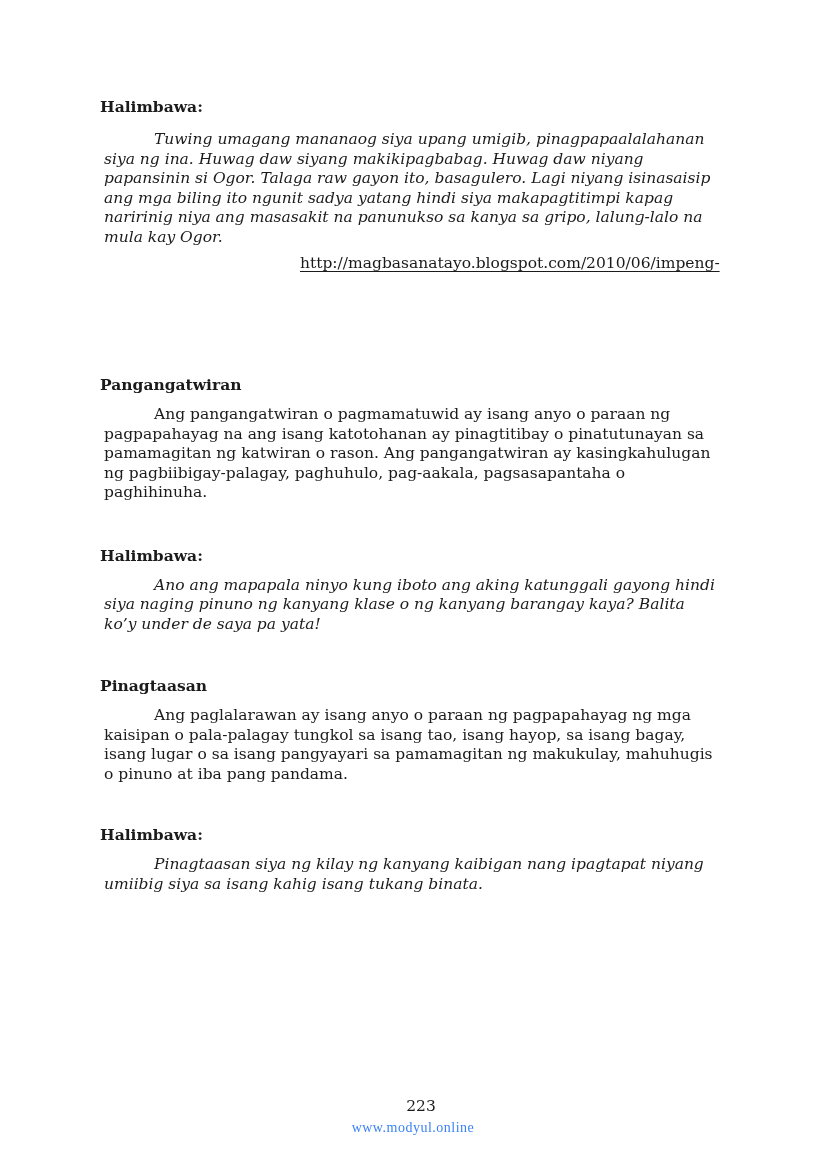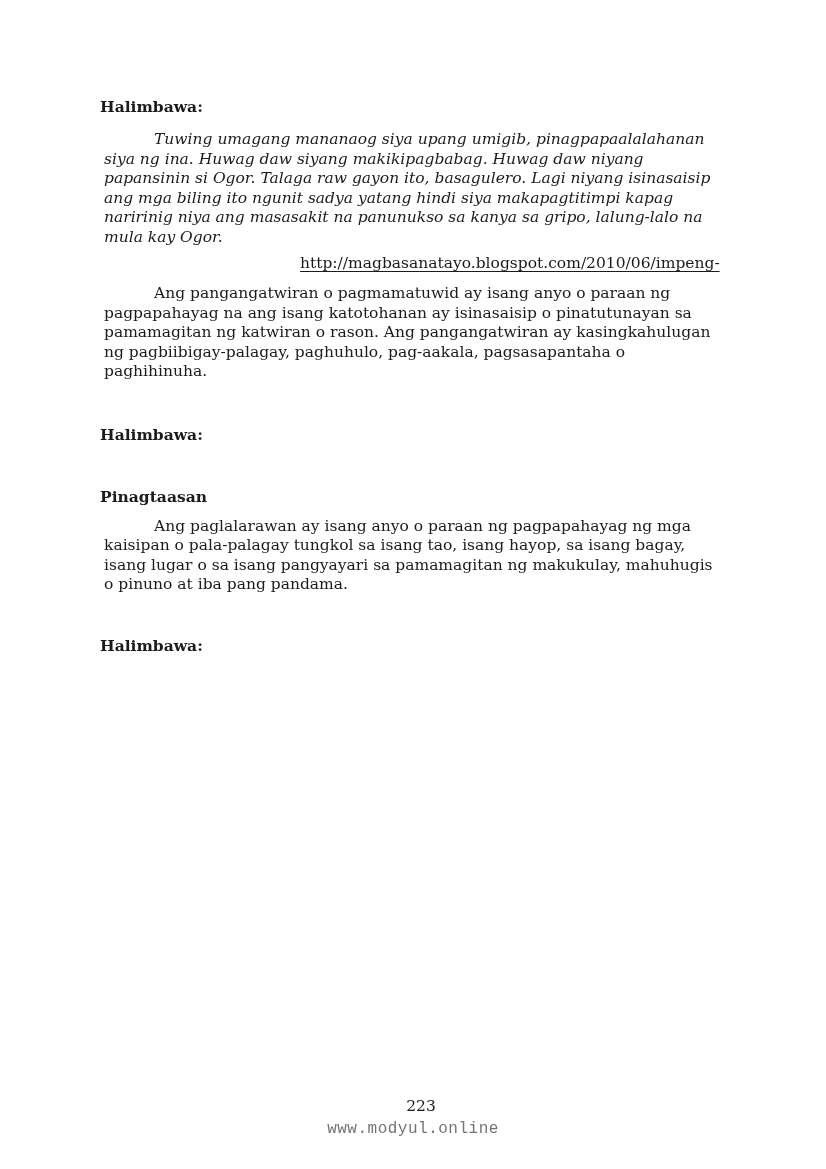--- a/index.html
+++ b/index.html
@@ -62,51 +62,54 @@
     text-align: center;
     font-size: 15.5px;
     color: #1b1b1b;
   }
   .watermark {
     position: absolute;
     top: 1120px;
     left: 0;
     width: 100%;
     text-align: center;
-    font-family: Liberation Mono, monospace;
-    font-size: 16px;
+    font-family: Liberation Serif, serif;
+    font-size: 14px;
     letter-spacing: 0.5px;
-    color: #737373;
+    color: #3b82f6;
   }
 </style>
 </head>
 <body>
 
 <div class="page">
   <div class="content">
 
     <h3 class="heading">Halimbawa:</h3>
 
     <p class="para italic mt-para">Tuwing umagang mananaog siya upang umigib, pinagpapaalalahanan siya ng ina. Huwag daw siyang makikipagbabag. Huwag daw niyang papansinin si Ogor. Talaga raw gayon ito, basagulero. Lagi niyang isinasaisip ang mga biling ito ngunit sadya yatang hindi siya makapagtitimpi kapag naririnig niya ang masasakit na panunukso sa kanya sa gripo, lalung-lalo na mula kay Ogor.</p>
 
     <div class="link-block">
       <span class="link-line">http://magbasanatayo.blogspot.com/2010/06/impeng-</span>
     </div>
 
+    <h3 class="heading mt-head-lg">Pangangatwiran</h3>
 
-    <p class="para mt-para-s">Ang pangangatwiran o pagmamatuwid ay isang anyo o paraan ng pagpapahayag na ang isang katotohanan ay isinasaisip o pinatutunayan sa pamamagitan ng katwiran o rason. Ang pangangatwiran ay kasingkahulugan ng pagbiibigay-palagay, paghuhulo, pag-aakala, pagsasapantaha o paghihinuha.</p>
+    <p class="para mt-para-s">Ang pangangatwiran o pagmamatuwid ay isang anyo o paraan ng pagpapahayag na ang isang katotohanan ay pinagtitibay o pinatutunayan sa pamamagitan ng katwiran o rason. Ang pangangatwiran ay kasingkahulugan ng pagbiibigay-palagay, paghuhulo, pag-aakala, pagsasapantaha o paghihinuha.</p>
 
     <h3 class="heading mt-head">Halimbawa:</h3>
 
+    <p class="para italic mt-para-s">Ano ang mapapala ninyo kung iboto ang aking katunggali gayong hindi siya naging pinuno ng kanyang klase o ng kanyang barangay kaya? Balita ko’y under de saya pa yata!</p>
 
     <h3 class="heading mt-head-2">Pinagtaasan</h3>
 
     <p class="para mt-para-s">Ang paglalarawan ay isang anyo o paraan ng pagpapahayag ng mga kaisipan o pala-palagay tungkol sa isang tao, isang hayop, sa isang bagay, isang lugar o sa isang pangyayari sa pamamagitan ng makukulay, mahuhugis o pinuno at iba pang pandama.</p>
 
     <h3 class="heading mt-head-3">Halimbawa:</h3>
 
+    <p class="para italic mt-para-s">Pinagtaasan siya ng kilay ng kanyang kaibigan nang ipagtapat niyang umiibig siya sa isang kahig isang tukang binata.</p>
 
   </div>
 
   <div class="page-number">223</div>
 
   <div class="watermark">www.modyul.online</div>
 </div>
 
 </body></html>

